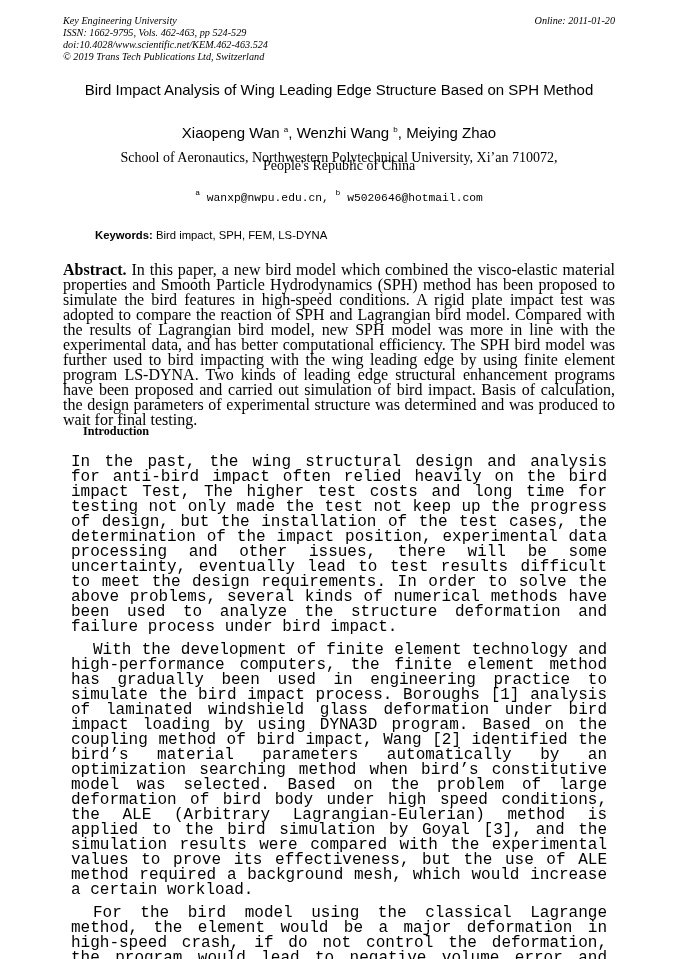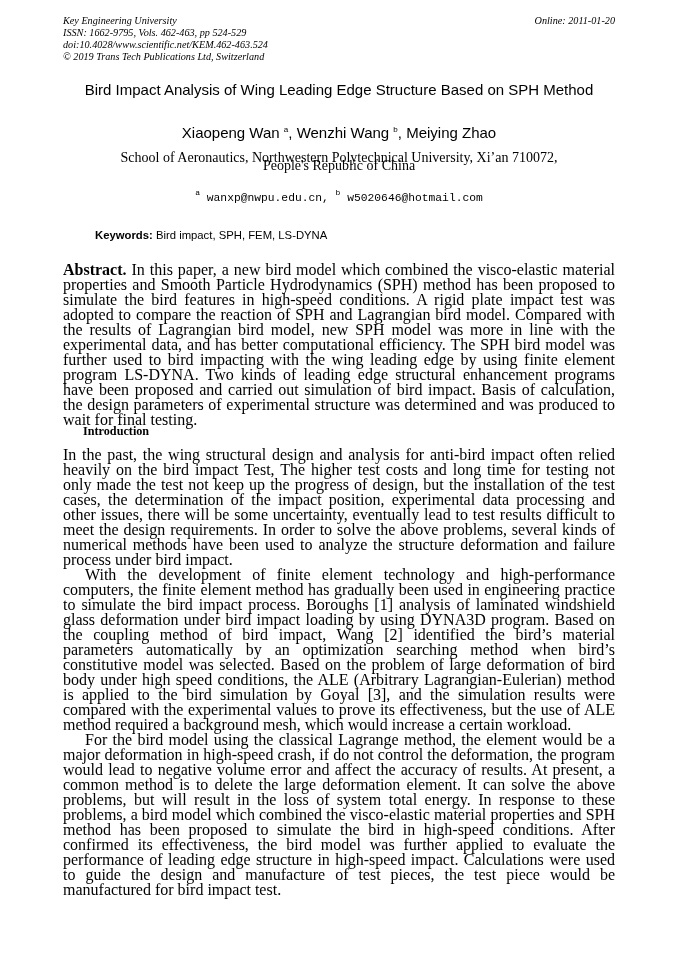--- a/index.html
+++ b/index.html
@@ -112,21 +112,21 @@
       font-size: 12.2px;
       line-height: 15px;
       margin-left: 20px;
     }
     .intro {
       position: absolute;
       top: 447px;
       left: 0;
       width: 552px;
     }
-    .intro p { margin: 0; }
+    .intro p { margin: 8px; font-family: Liberation Mono, monospace; }
     .intro p.indent { text-indent: 22px; }
   </style>
 </head>
 <body>
 
 <div class="page">
 
   <div class="header">
     <div class="header-left">
       <div>Key Engineering University</div>

